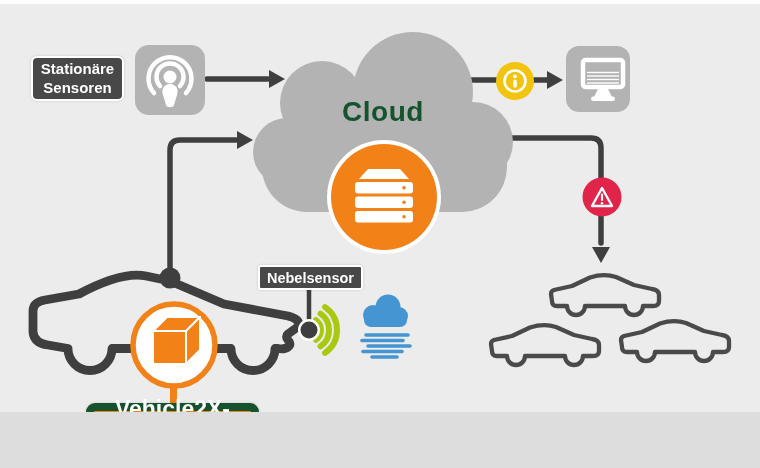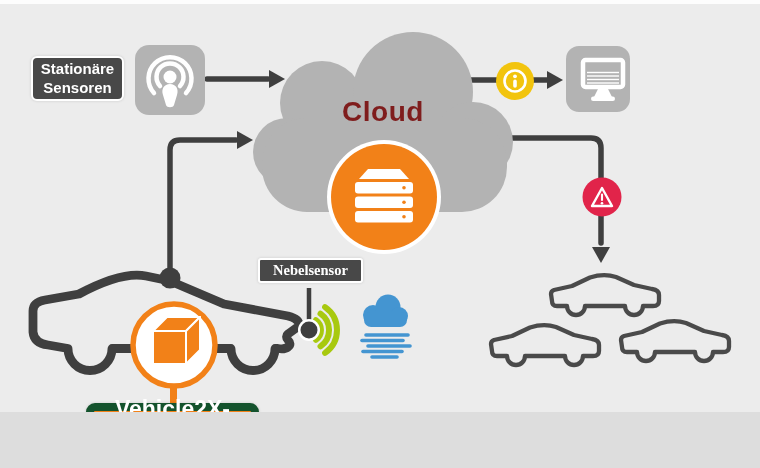--- a/index.html
+++ b/index.html
@@ -10,25 +10,25 @@
   }
   #stage .topstrip{position:absolute;left:0;top:0;width:760px;height:4px;background:#fdfdfd;}
   svg{position:absolute;left:0;top:0;}
   .lbl{
     position:absolute;box-sizing:border-box;display:flex;align-items:center;justify-content:center;
     text-align:center;color:#fff;font-weight:bold;border-radius:6px;
   }
   .lbl-dark{background:#484848;border:2px solid #fff;box-shadow:0 0 3px rgba(0,0,0,.15);}
   .lbl-orange{background:#F28118;border:8px solid #14532d;box-shadow:0 0 3px rgba(0,0,0,.15);border-radius:9px;}
   #lbl-sensors{left:31px;top:56px;width:93px;height:45px;font-size:15px;line-height:1.25;flex-direction:column;}
-  #lbl-nebel{left:258px;top:258px;width:105px;height:25px;font-size:14.5px;border-radius:3px;font-family:Liberation Serif, serif;}
+  #lbl-nebel{left:258px;top:265px;width:105px;height:25px;font-size:14.5px;border-radius:3px;}
   #lbl-vbox{left:86px;top:403px;width:173px;height:40px;font-size:23px;}
   #lbl-cloud{
     position:absolute;left:323px;top:96px;width:120px;text-align:center;
-    color:#7f1d1d;font-weight:bold;font-size:28px;letter-spacing:0.5px;
+    color:#14532d;font-weight:bold;font-size:28px;letter-spacing:0.5px;
   }
 </style>
 </head>
 <body>
 
 <div id="stage">
 
   <svg width="760" height="468" viewBox="0 0 760 468">
 
     <g stroke="#3F3F3F" stroke-width="5.5" fill="none" stroke-linecap="round">

